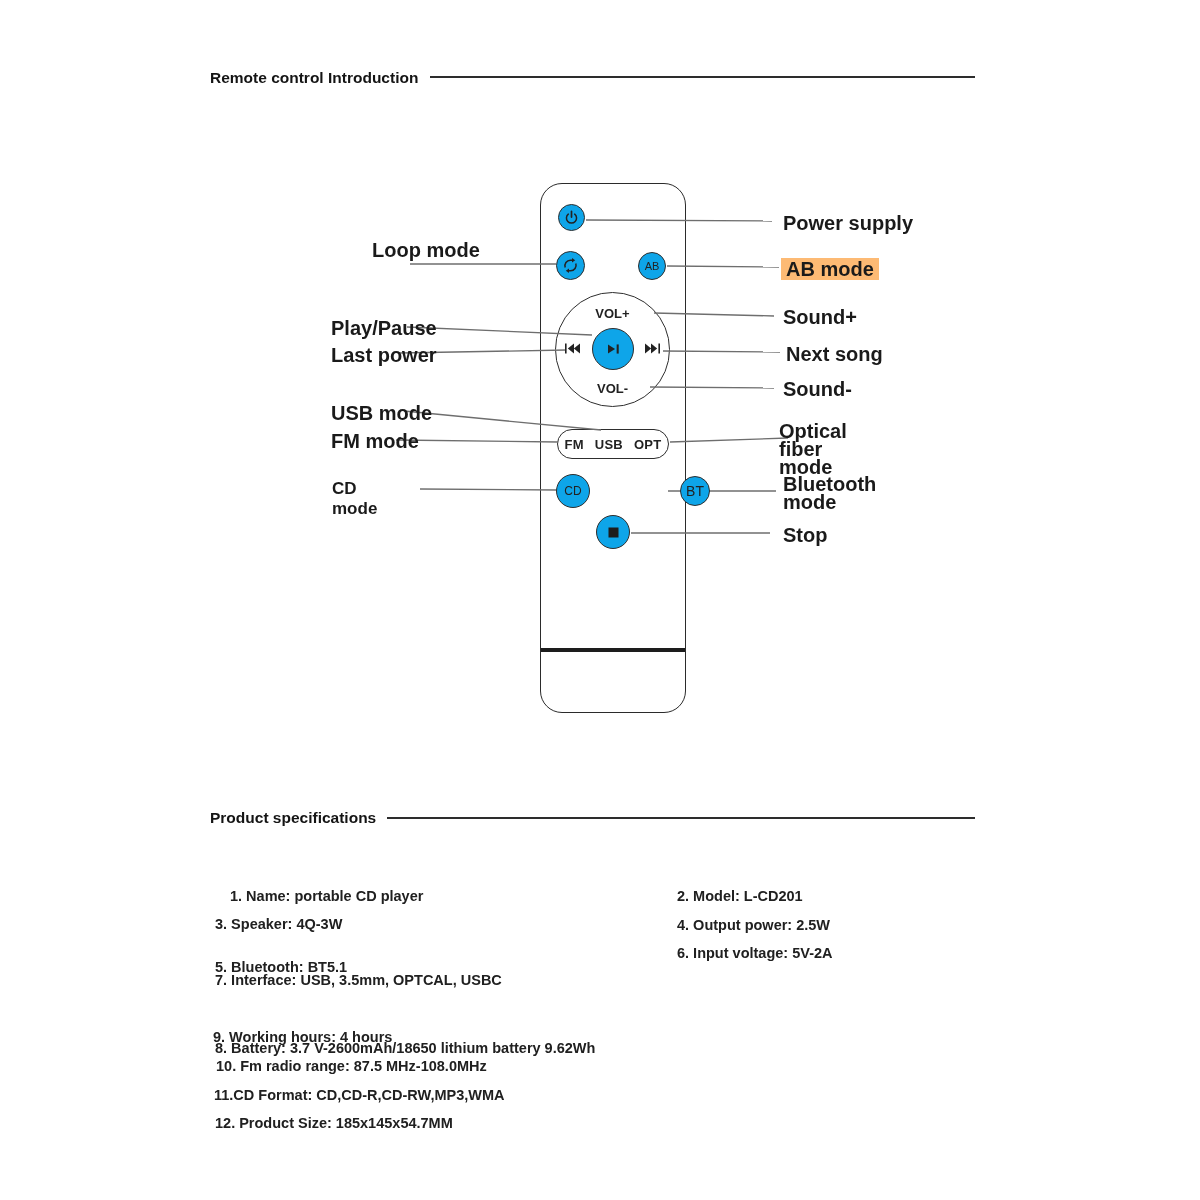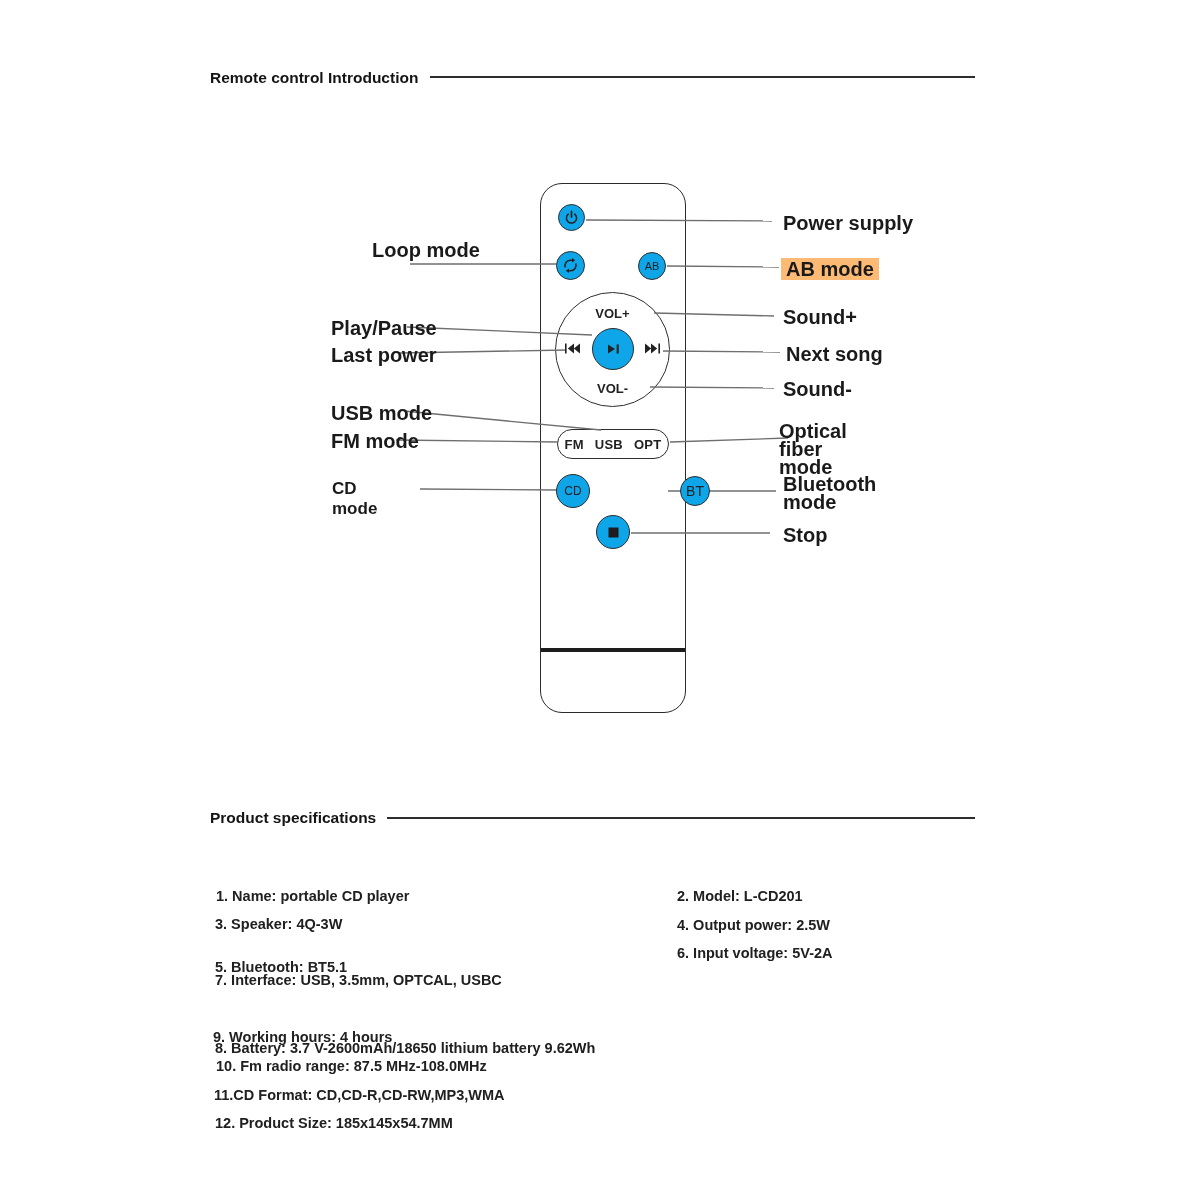--- a/index.html
+++ b/index.html
@@ -141,21 +141,21 @@
 <div class="callout two-line" style="left:779px; top:422px; width:94px; text-align:left;">
   <div>Optical</div>
   <div>fiber mode</div>
 </div>
 <div class="callout two-line" style="left:783px; top:475px;">
   <div>Bluetooth</div>
   <div>mode</div>
 </div>
 <div class="callout" style="left:783px; top:526px;">Stop</div>
 
-<div class="spec" style="left:216px; top:888px;">1. Name: portable CD player</div>
+<div class="spec" style="left:230px; top:888px;">1. Name: portable CD player</div>
 <div class="spec" style="left:215px; top:916px;">3. Speaker: 4Q-3W</div>
 <div class="spec" style="left:215px; top:943px;margin-top:16px;">5. Bluetooth: BT5.1</div>
 <div class="spec" style="left:215px; top:972px;">7. Interface: USB, 3.5mm, OPTCAL, USBC</div>
 <div class="spec" style="left:215px; top:1002px;margin-top:38px;">8. Battery: 3.7 V-2600mAh/18650 lithium battery 9.62Wh</div>
 <div class="spec" style="left:213px; top:1029px;">9. Working hours: 4 hours</div>
 <div class="spec" style="left:216px; top:1058px;">10. Fm radio range: 87.5 MHz-108.0MHz</div>
 <div class="spec" style="left:214px; top:1087px;">11.CD Format: CD,CD-R,CD-RW,MP3,WMA</div>
 <div class="spec" style="left:215px; top:1115px;">12. Product Size: 185x145x54.7MM</div>
 
 <div class="spec" style="left:677px; top:888px;">2. Model: L-CD201</div>

